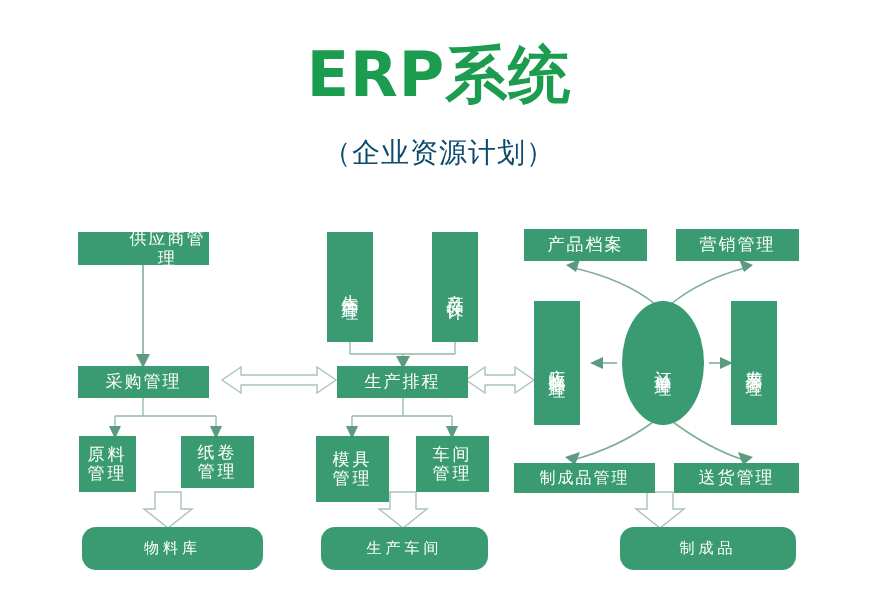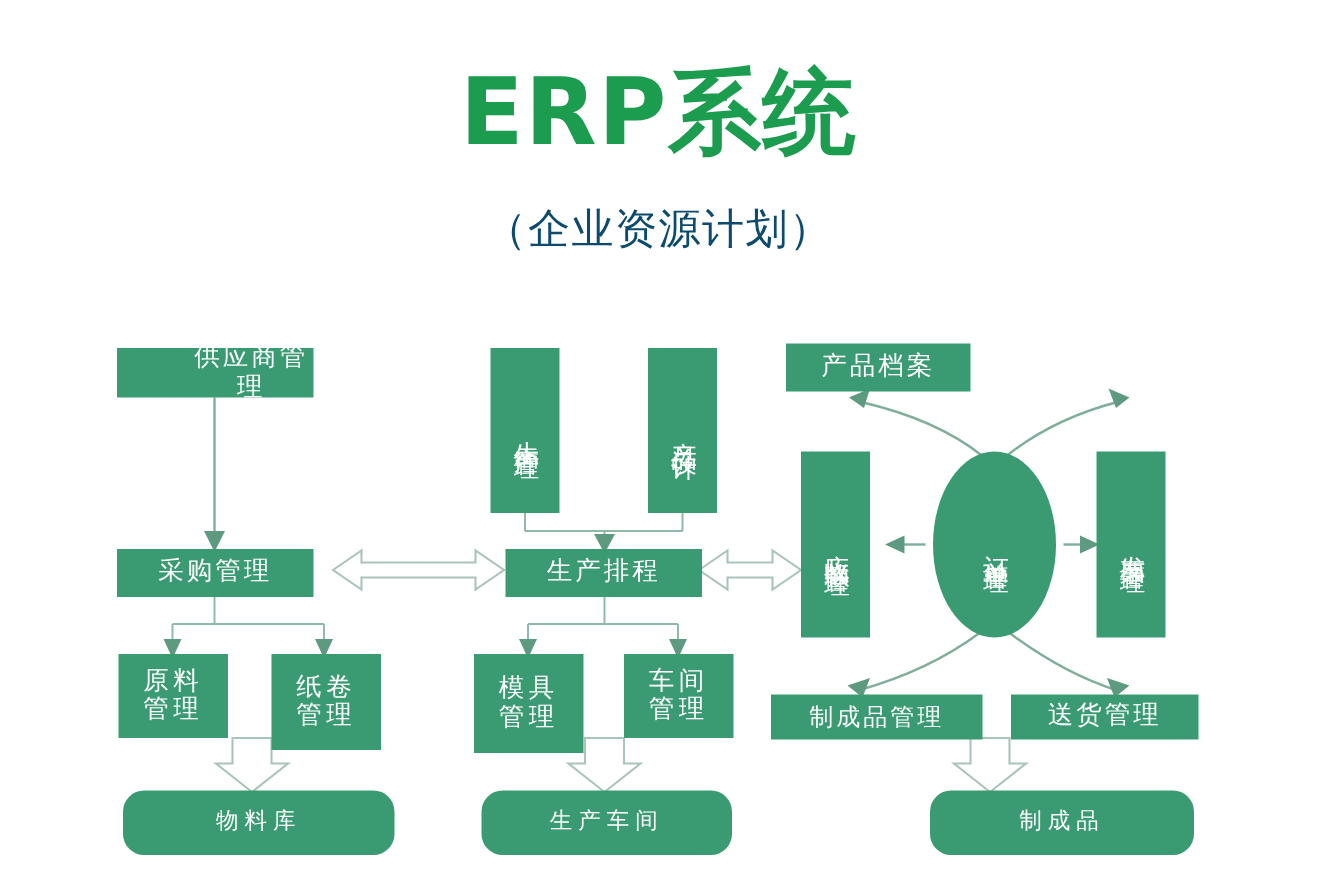--- a/index.html
+++ b/index.html
@@ -145,44 +145,45 @@
     <g>
       <polygon class="blockarrow" points="647,476 673,476 673,493 684,493 660,512 636,493 647,493"></polygon>
     </g>
 
   </svg>
 
   <div class="node h" style="left:78px;top:216px;width:131px;height:33px;padding-left:48px;">供应商管理</div>
 
   <div class="node h" style="left:78px;top:350px;width:131px;height:32px;">采购管理</div>
 
-  <div class="node two" style="left:79px;top:420px;width:73px;height:56px;">原料
+  <div class="node two" style="left:79px;top:420px;width:57px;height:56px;">原料
 管理</div>
 
-  <div class="node two" style="left:181px;top:420px;width:73px;height:64px;">纸卷
+  <div class="node two" style="left:181px;top:420px;width:73px;height:52px;">纸卷
 管理</div>
 
   <div class="node rounded" style="left:82px;top:511px;width:181px;height:43px;">物料库</div>
 
   <div class="node vtext" style="left:327px;top:216px;width:46px;height:110px;">生产管理</div>
 
   <div class="node vtext" style="left:432px;top:216px;width:46px;height:110px;">产品设计</div>
 
   <div class="node h" style="left:337px;top:350px;width:131px;height:32px;">生产排程</div>
 
   <div class="node two" style="left:316px;top:420px;width:73px;height:66px;">模具
 管理</div>
 
   <div class="node two" style="left:416px;top:420px;width:73px;height:56px;">车间
 管理</div>
 
   <div class="node h" style="left:524px;top:213px;width:123px;height:32px;">产品档案</div>
 
   <div class="node rounded" style="left:321px;top:511px;width:167px;height:43px;">生产车间</div>
 
+  <div class="node h" style="left:676px;top:213px;width:123px;height:32px;">营销管理</div>
 
   <div class="node vtext" style="left:534px;top:285px;width:46px;height:124px;">应收款管理</div>
 
   <div class="node ellipse" style="left:622px;top:285px;width:82px;height:124px;">订单管理</div>
 
   <div class="node vtext" style="left:731px;top:285px;width:46px;height:124px;">发票管理</div>
 
   <div class="node h" style="left:514px;top:447px;width:141px;height:30px;font-size:16px;">制成品管理</div>
 
   <div class="node h" style="left:674px;top:447px;width:125px;height:30px;">送货管理</div>

